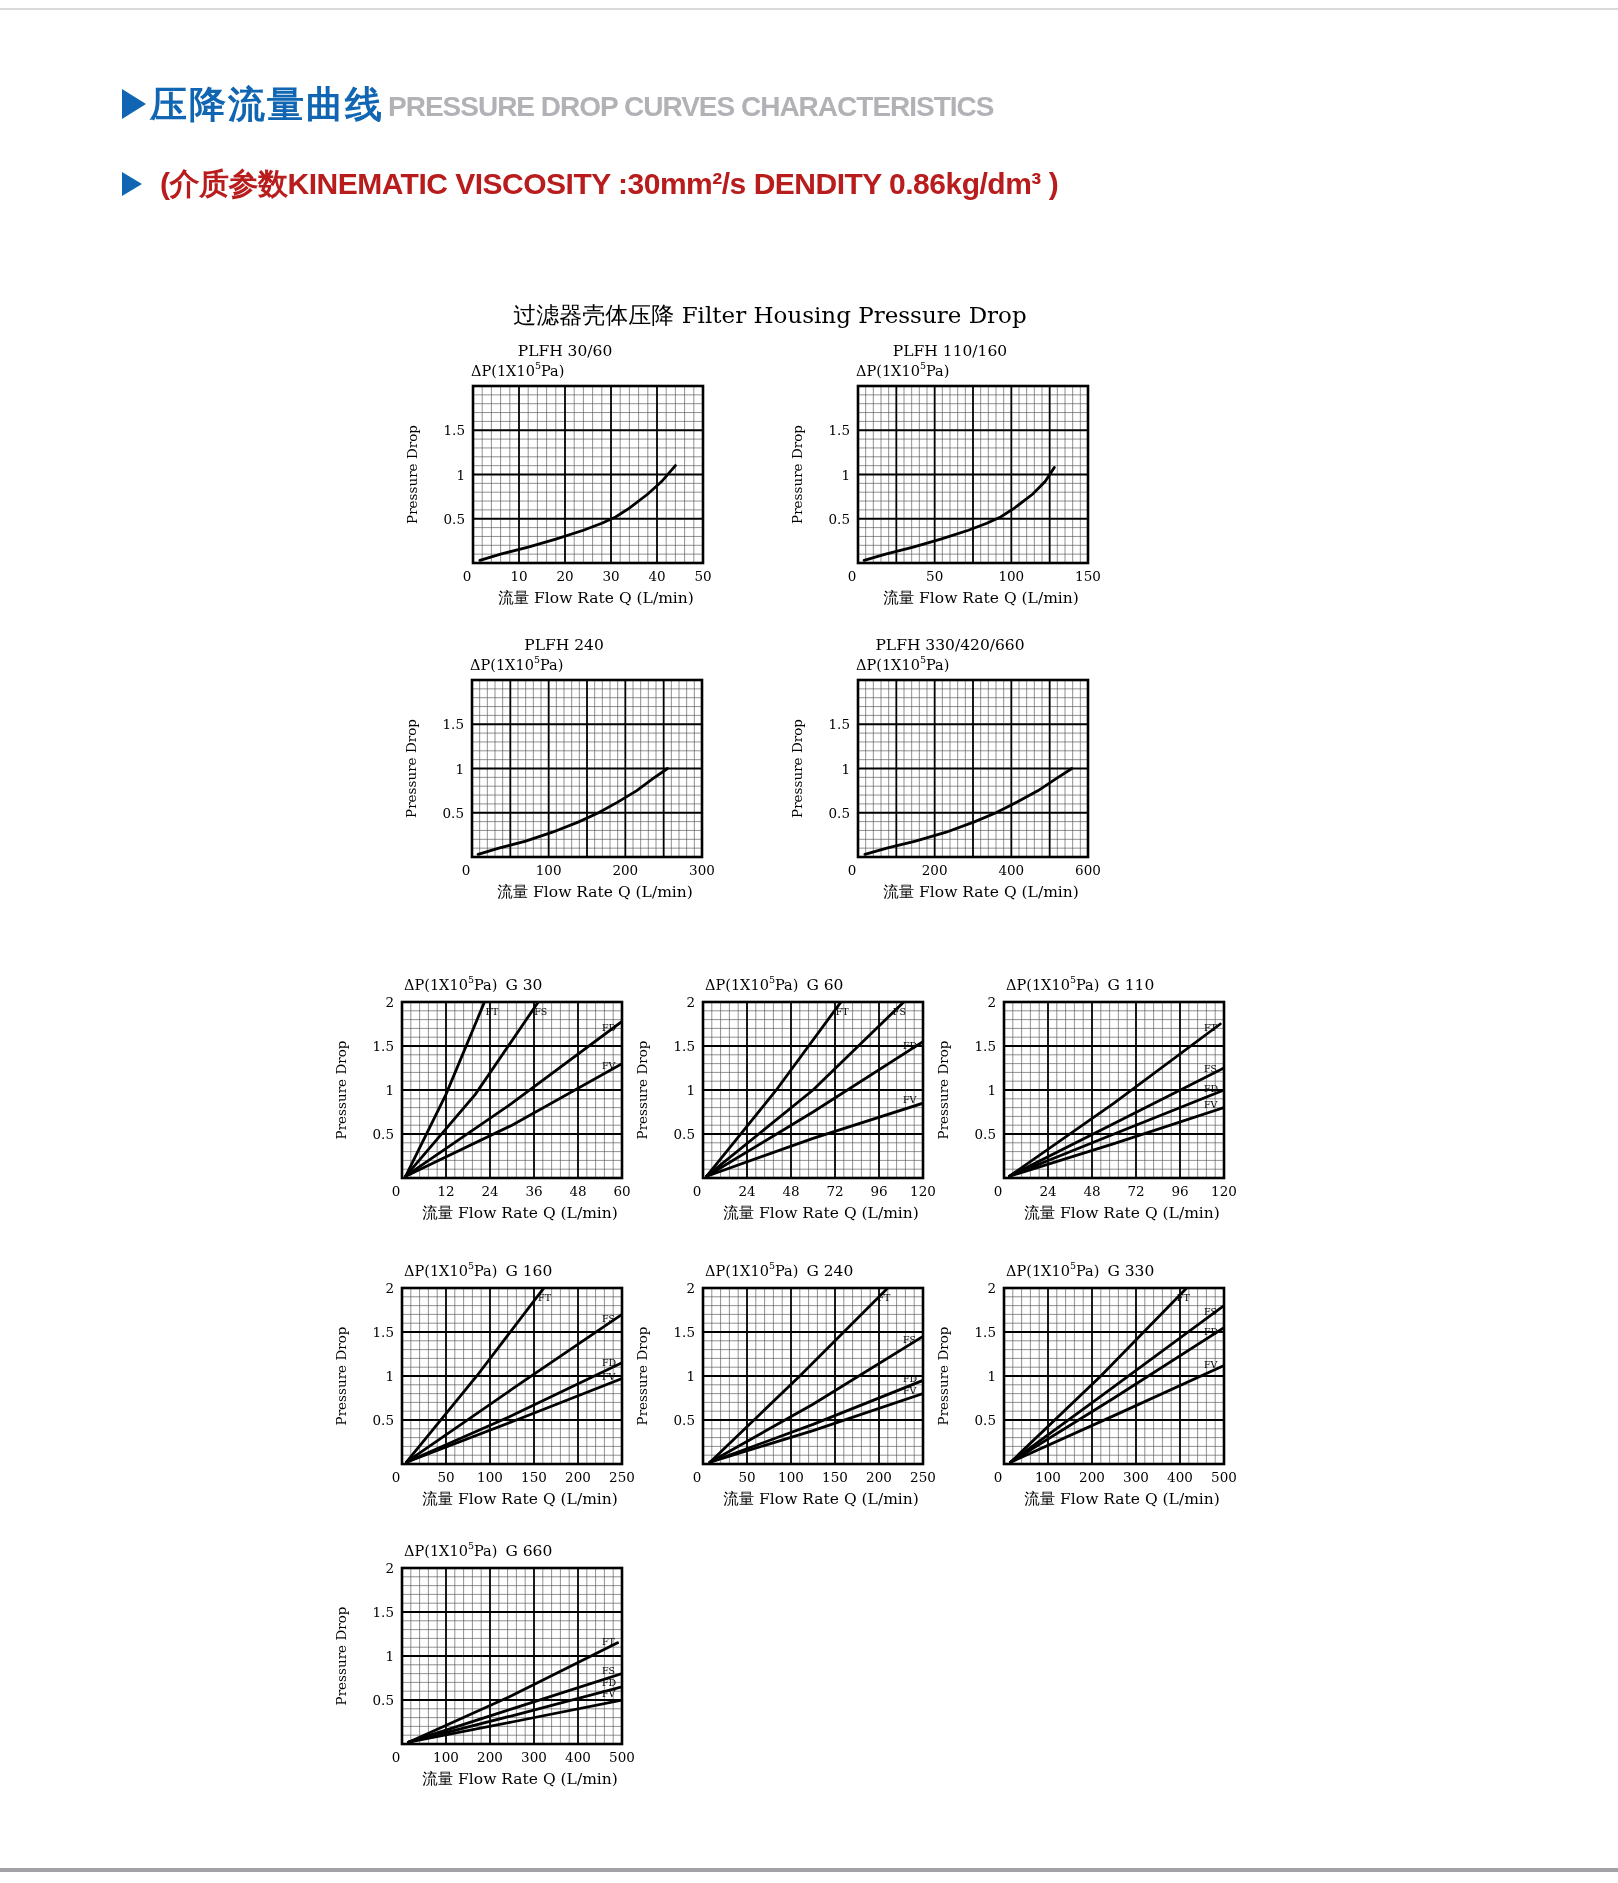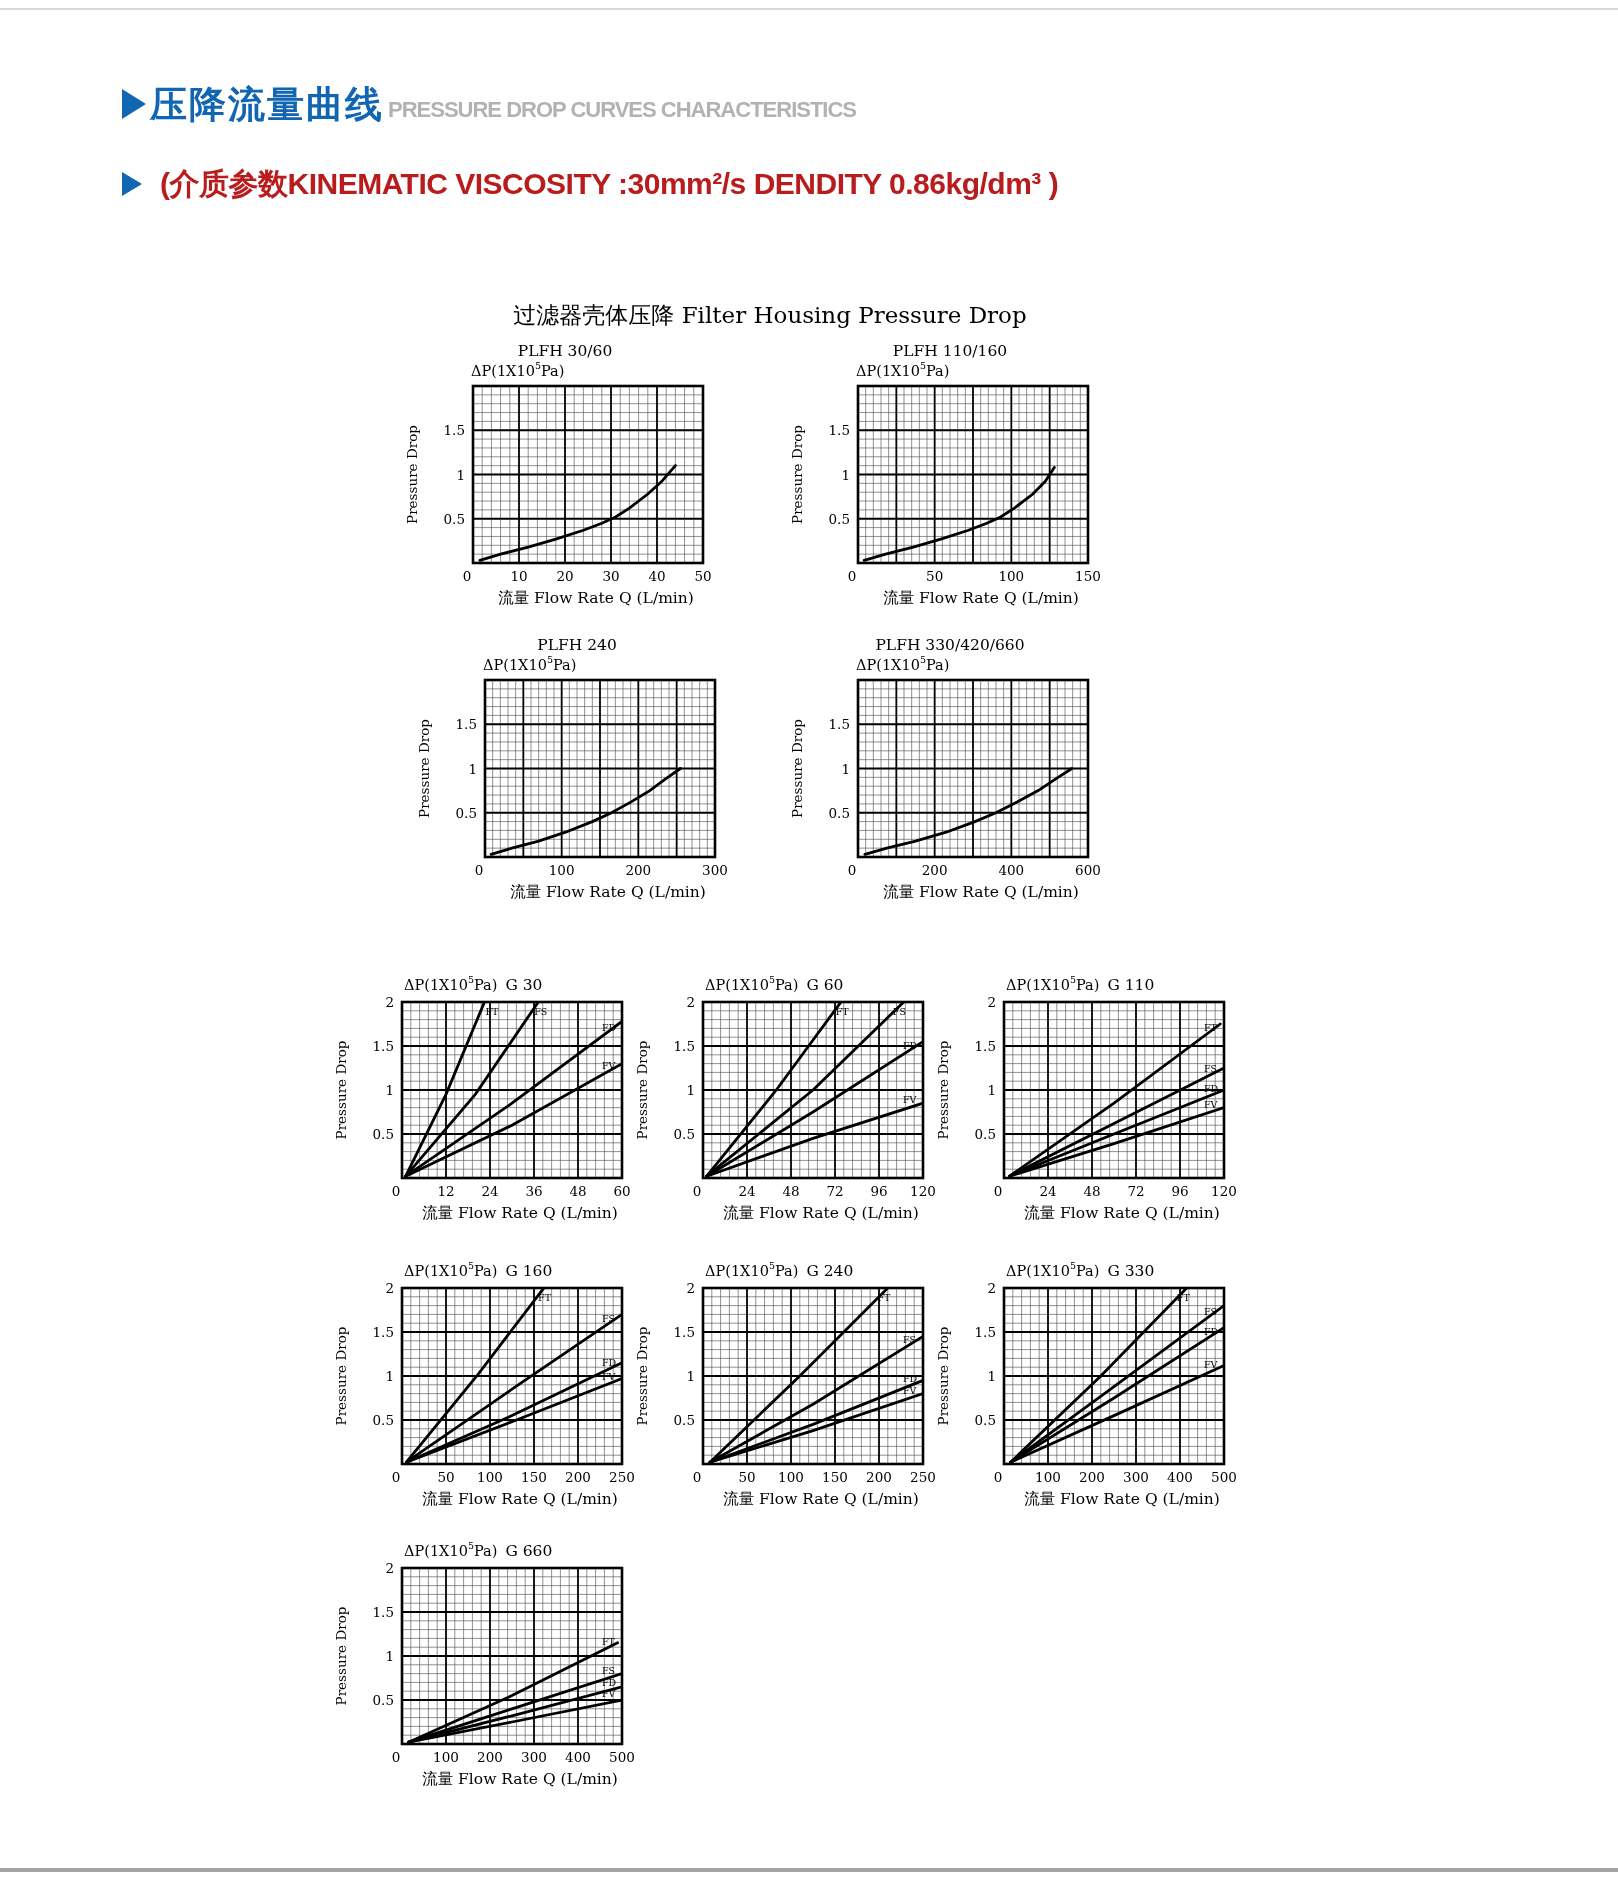--- a/index.html
+++ b/index.html
@@ -5,21 +5,21 @@
   html,body{margin:0;padding:0;background:#ffffff;}
   body{width:1618px;height:1883px;position:relative;font-family:"Liberation Sans",sans-serif;color:#111;}
   .page{position:absolute;inset:0;background:#fff;overflow:hidden;}
   .rule{position:absolute;left:0;width:1618px;}
   .rule.top{top:8px;height:2px;background:#d9d9dc;}
   .rule.bottom{top:1868px;height:4px;background:#a2a2a6;}
   .hdr{position:absolute;left:122px;top:86px;display:flex;align-items:flex-end;gap:4px;}
   .tri{width:0;height:0;border-left:24px solid #1066b2;border-top:15px solid transparent;border-bottom:15px solid transparent;display:inline-block;margin-bottom:4px;}
   .tri.small{border-left-width:20px;border-top-width:12px;border-bottom-width:12px;margin-bottom:2px;}
   .t-cn{font-size:37px;font-weight:bold;color:#1066b2;letter-spacing:2px;line-height:1;}
-  .t-en{font-size:22px;font-weight:bold;color:#b2b2b6;letter-spacing:-1px;line-height:1;margin-bottom:2px;}
+  .t-en{font-size:28px;font-weight:bold;color:#b2b2b6;letter-spacing:-1px;line-height:1;margin-bottom:2px;}
   .sub{position:absolute;left:122px;top:164px;display:flex;align-items:center;gap:18px;}
   .sub .txt{font-size:30px;font-weight:bold;color:#b91c1c;letter-spacing:-0.5px;}
   .sec-title{position:absolute;font-family:"DejaVu Serif","Liberation Serif",serif;font-size:23px;color:#000;text-align:center;white-space:nowrap;}
   #sec1{left:410px;top:300px;width:720px;}
   #sec2{left:432px;top:938px;width:720px;}
   .chart{position:absolute;}
   svg text{font-family:"DejaVu Serif","Liberation Serif",serif;fill:#000;}
 </style>
 </head>
 <body>
@@ -180,21 +180,21 @@
           <text x="76" y="183.75" font-size="13.5" text-anchor="end">0.5</text>
           <text x="76" y="139.5" font-size="13.5" text-anchor="end">1</text>
           <text x="76" y="95.25" font-size="13.5" text-anchor="end">1.5</text>
           <text x="78" y="241" font-size="13.5" text-anchor="middle">0</text>
           <text x="160.66666666666666" y="241" font-size="13.5" text-anchor="middle">50</text>
           <text x="237.33333333333331" y="241" font-size="13.5" text-anchor="middle">100</text>
           <text x="314" y="241" font-size="13.5" text-anchor="middle">150</text>
           <text x="207" y="263" font-size="15.5" text-anchor="middle">流量 Flow Rate  Q (L/min)</text>
           <text transform="translate(28,134.5) rotate(-90)" font-size="13.5" text-anchor="middle">Pressure Drop</text>
         </svg></div>
-      <div class="chart" style="left: 401px; top: 634px;"><svg width="340" height="266">
+      <div class="chart" style="left: 388px; top: 634px;"><svg width="340" height="266">
           <defs>
             <clipPath id="clip-plfh-240">
               <rect x="84" y="46" width="230" height="177"></rect>
             </clipPath>
           </defs>
           <g stroke="#555" stroke-width="0.65">
             <line x1="91.66666666666667" y1="46" x2="91.66666666666667" y2="223"></line>
             <line x1="99.33333333333333" y1="46" x2="99.33333333333333" y2="223"></line>
             <line x1="107" y1="46" x2="107" y2="223"></line>
             <line x1="114.66666666666667" y1="46" x2="114.66666666666667" y2="223"></line>

